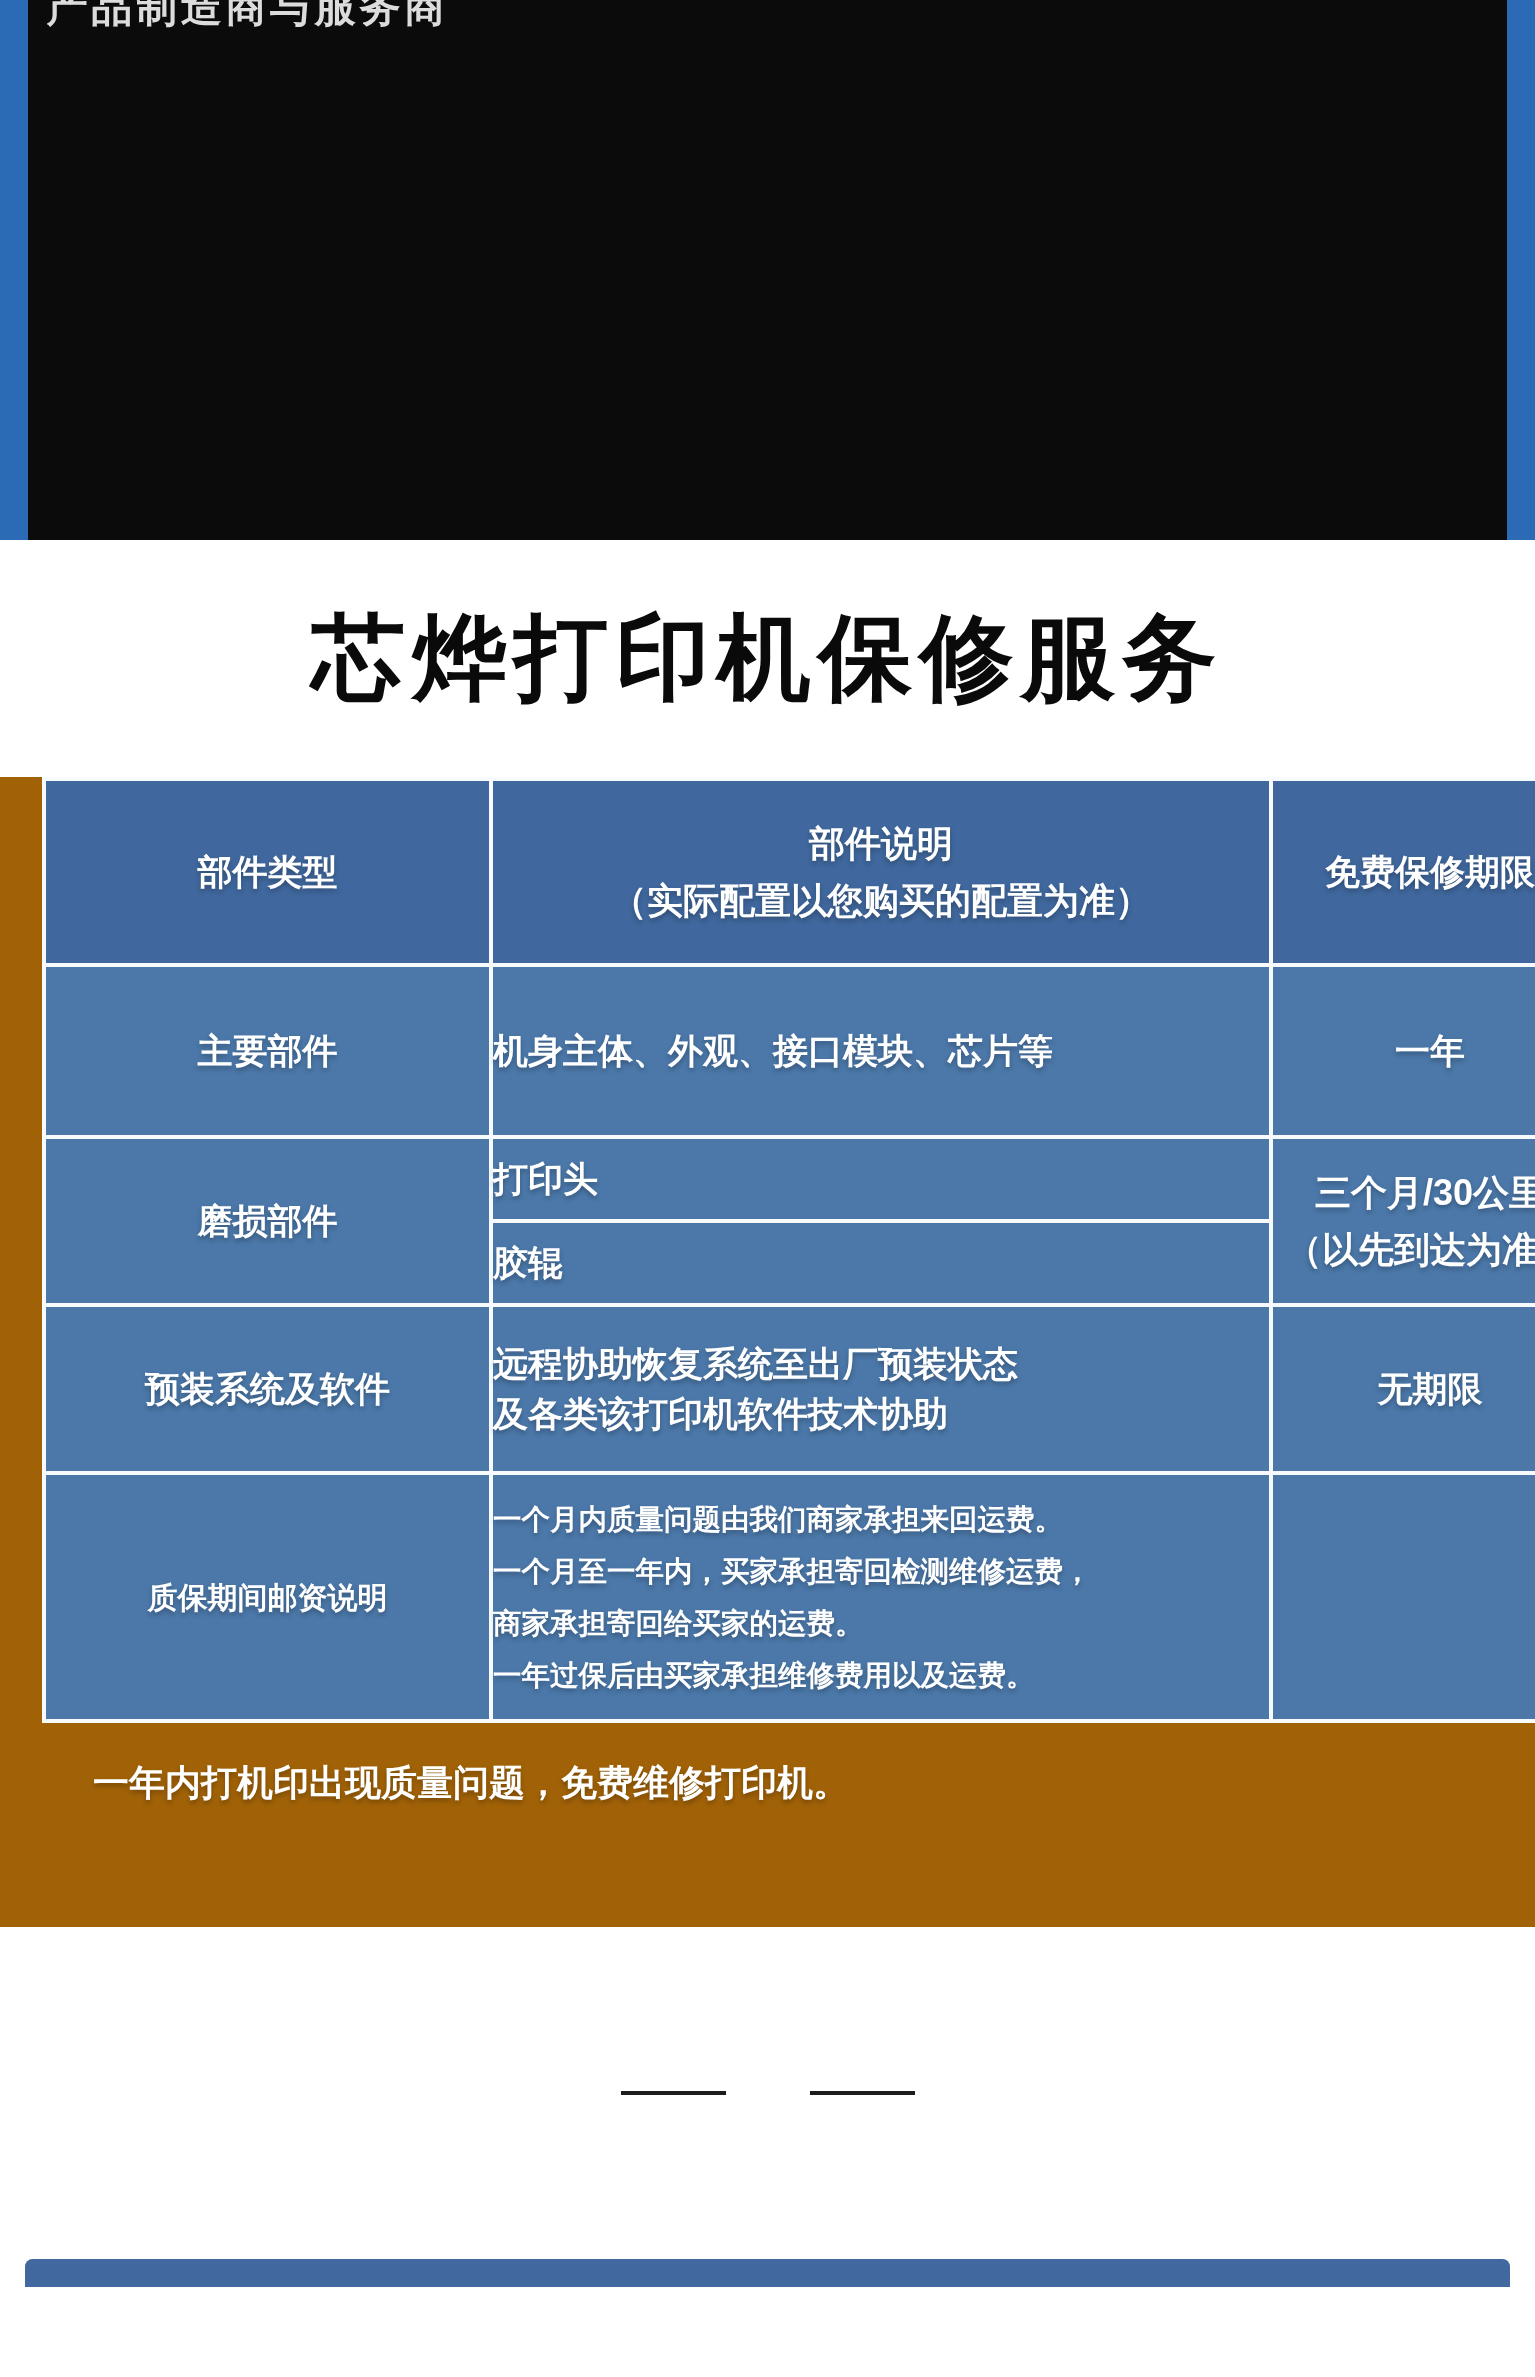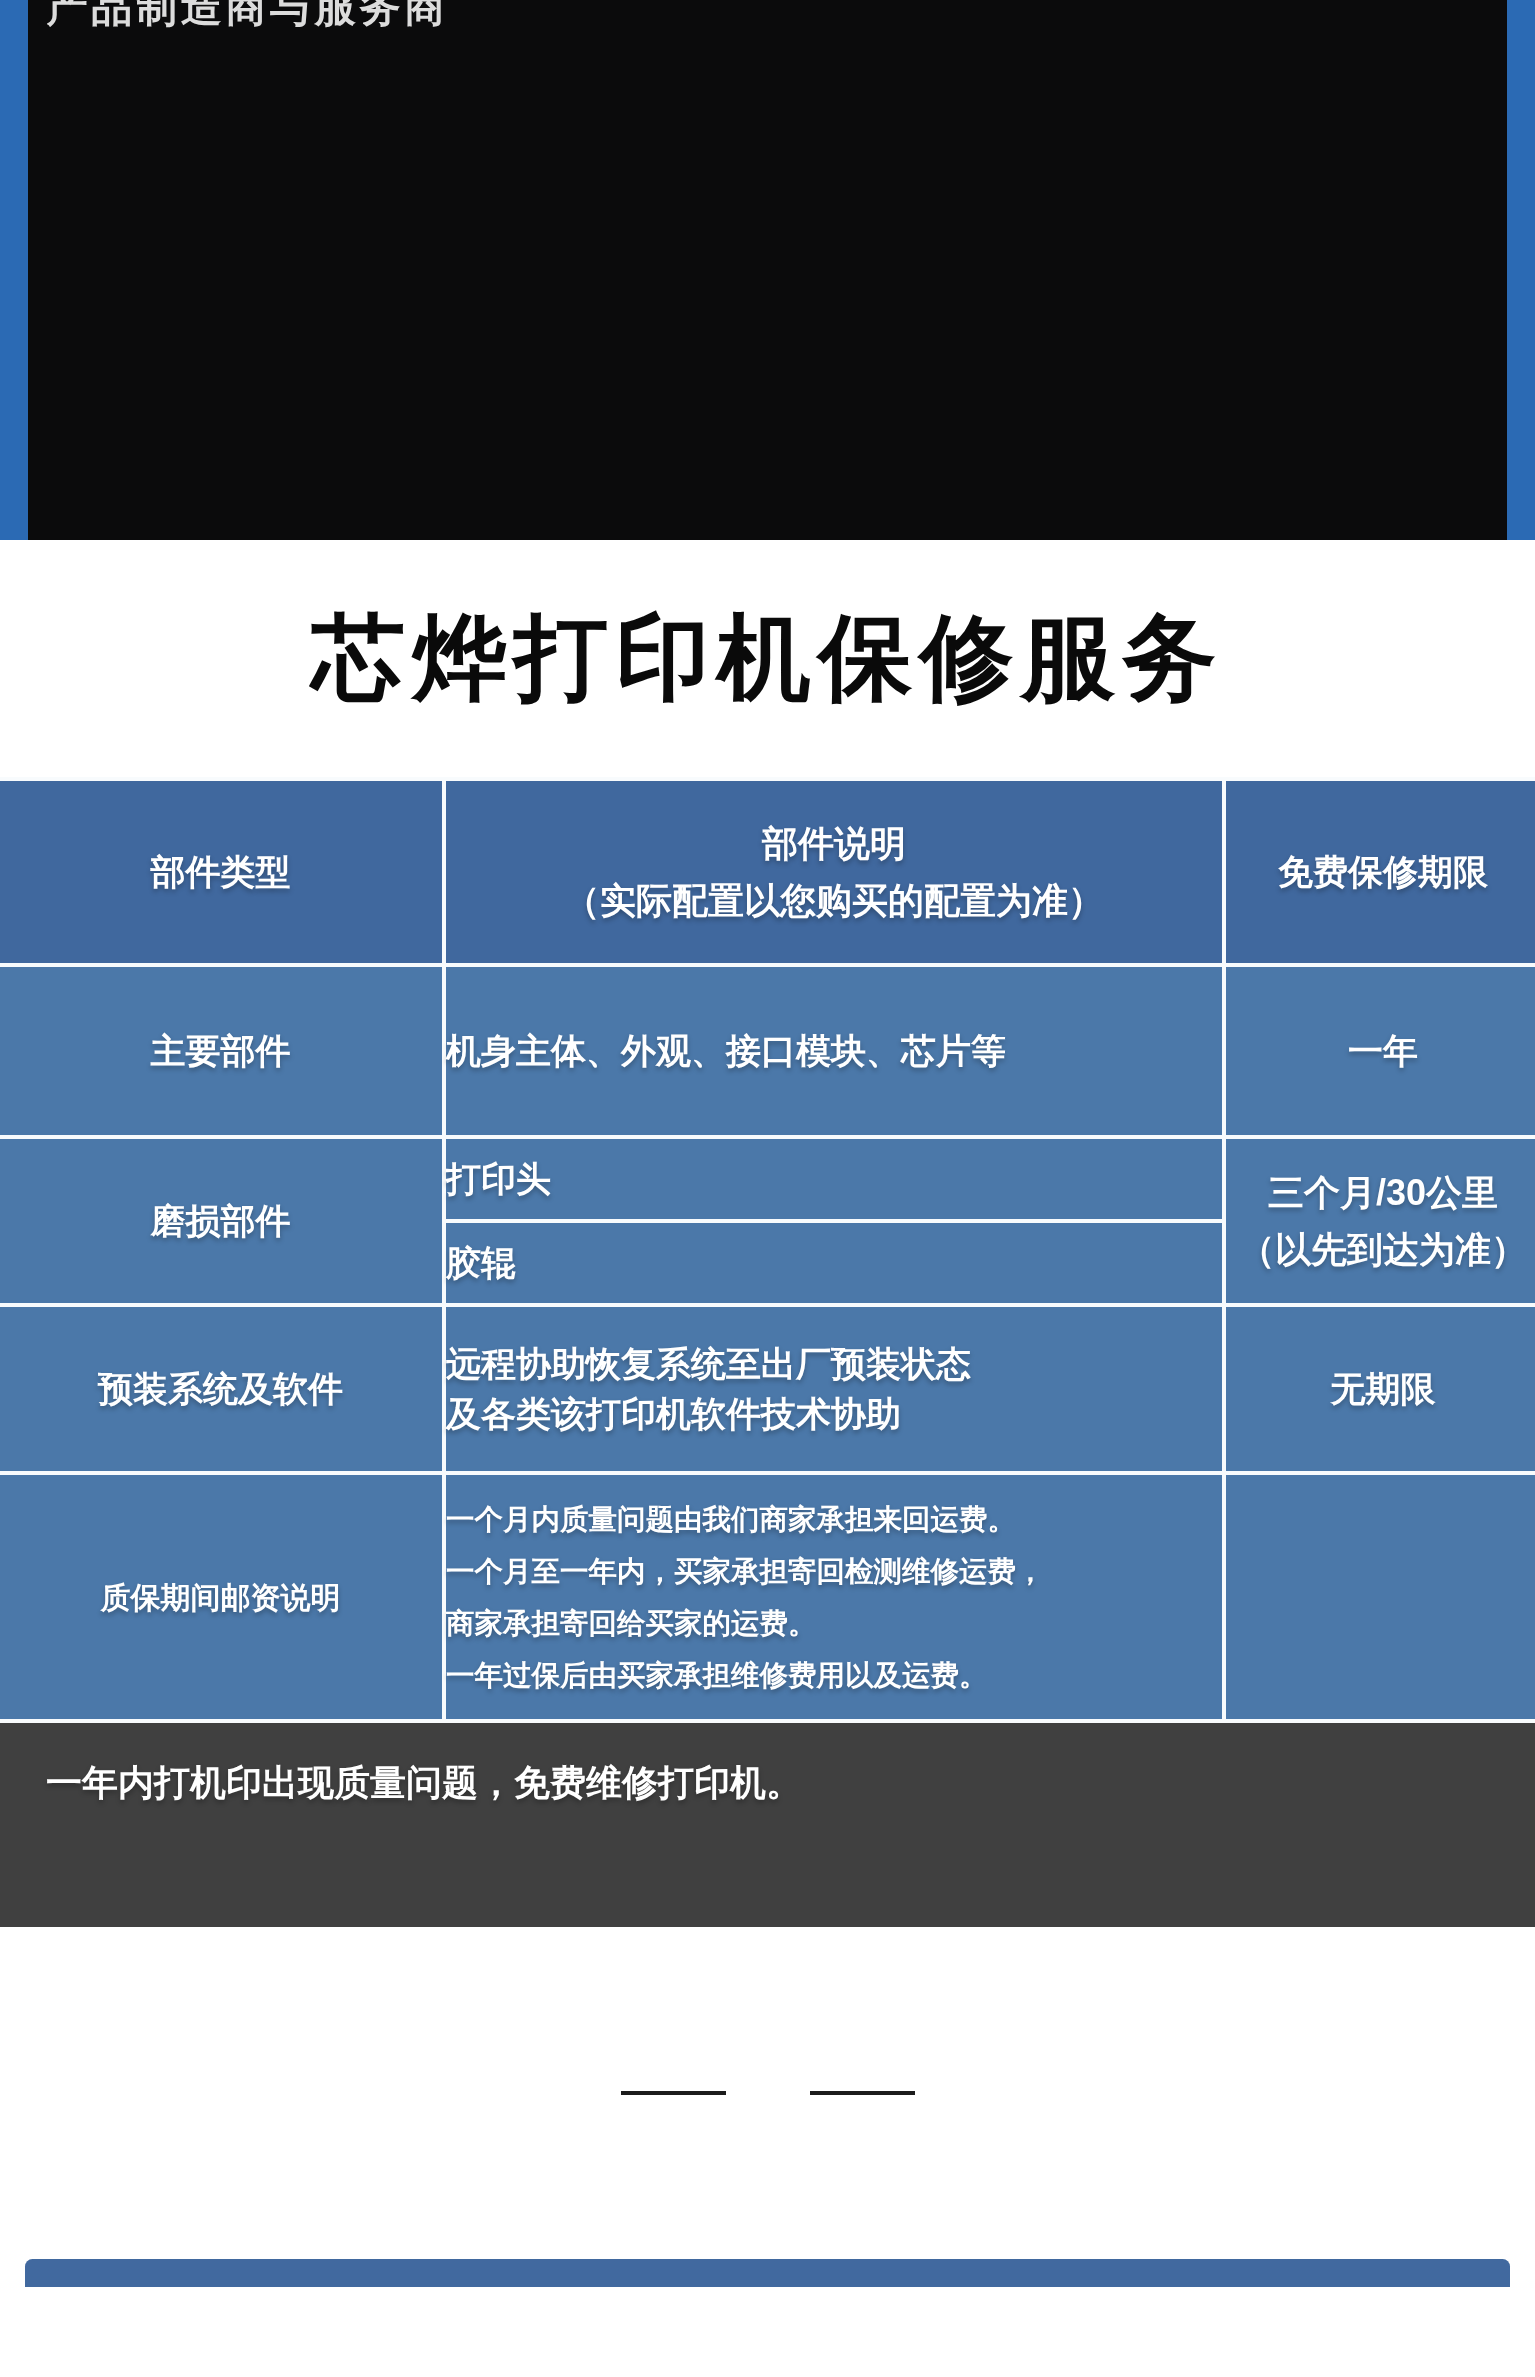--- a/index.html
+++ b/index.html
@@ -23,21 +23,21 @@
   .panel-paragraph{
     margin-top:93px;font-size:40px;line-height:72px;color:#ececec;
     text-align:justify;letter-spacing:0.6px;
   }
 
   
   .title-section{height:237px;background:#ffffff;display:flex;align-items:center;justify-content:center;}
   .warranty-title{font-size:94px;font-weight:900;color:#0a0a0a;letter-spacing:7.4px;}
 
   
-  .blue-section{height:1150px;background:#404040;overflow:hidden;}
+  .blue-section{height:1150px;background:#a16207;overflow:hidden;padding-left:47px;}
   table.warranty{
     table-layout:fixed;border-collapse:collapse;
     width:calc(100% + 10px);margin:0 -5px;
   }
   table.warranty td,table.warranty th{
     border:4.3px solid #f8fbfd;color:#ffffff;font-weight:700;
     text-shadow:0 2.5px 5px rgba(0,0,0,.28);
     padding:0;vertical-align:middle;box-sizing:border-box;
   }
   th{background:#40689e;}

